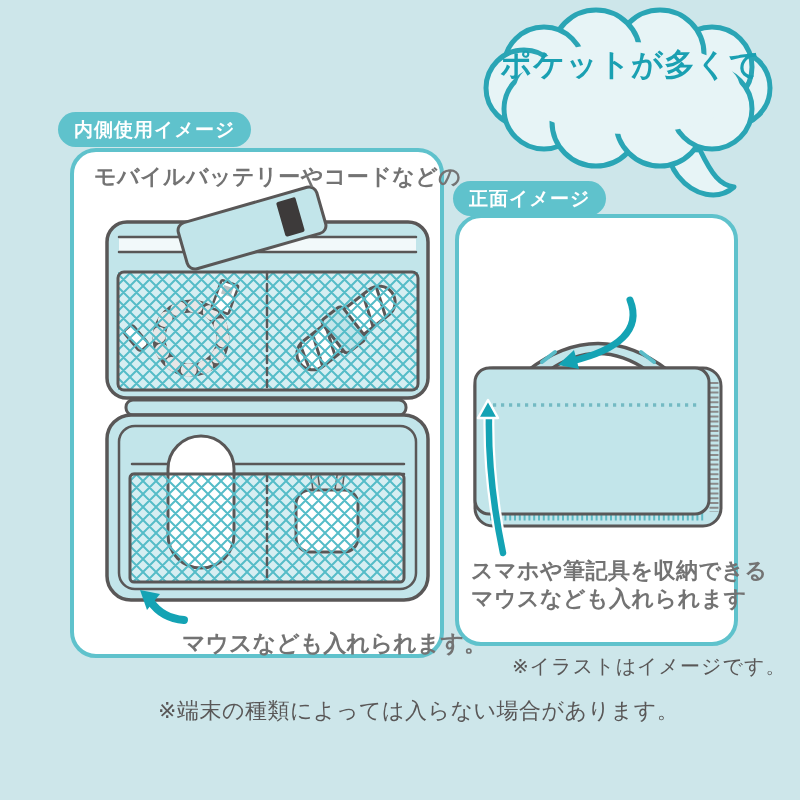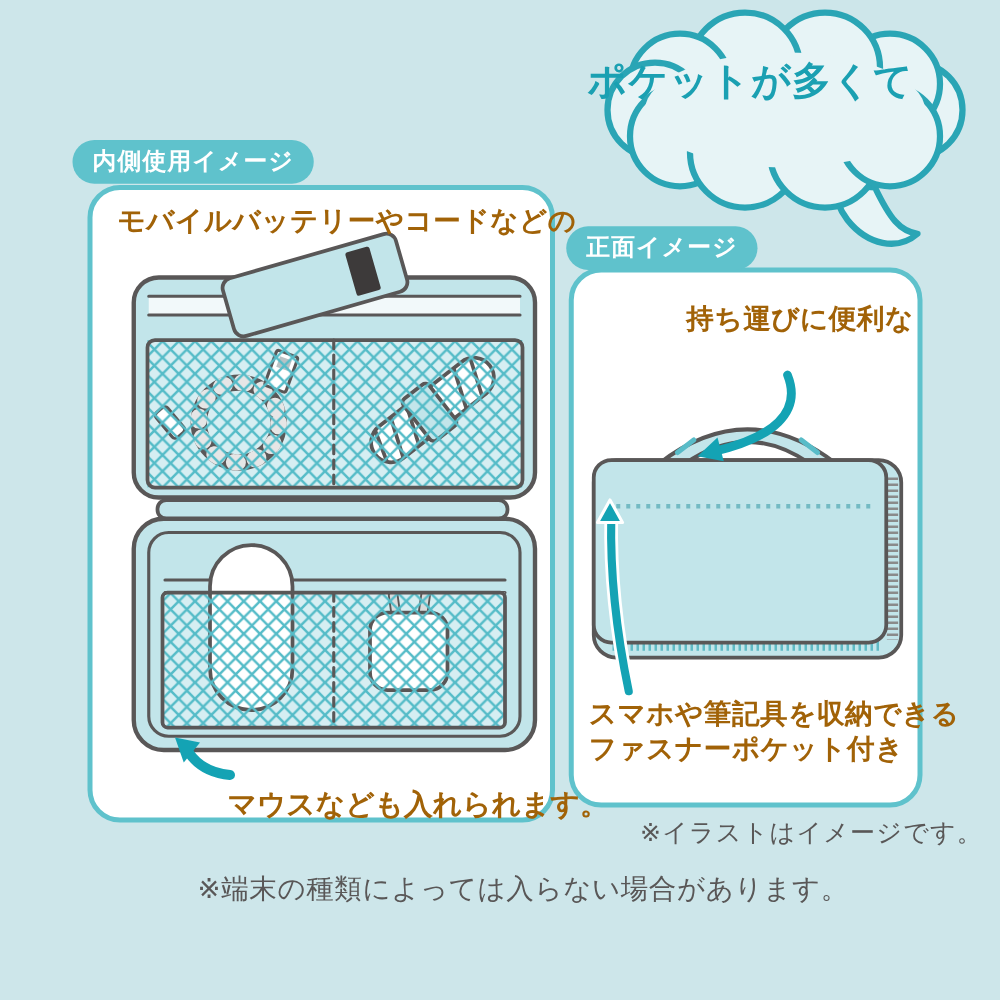--- a/index.html
+++ b/index.html
@@ -9,24 +9,24 @@
   .panel{position:absolute;background:#ffffff;border:4px solid #5fc2cc;border-radius:26px;z-index:1;}
   .panel-left{left:70px;top:148px;width:366px;height:502px;}
   .panel-right{left:455px;top:214px;width:275px;height:424px;}
   .tab{position:absolute;z-index:6;background:#5fc2cc;color:#ffffff;font-weight:700;
     font-size:19px;line-height:35px;height:35px;padding:0 16px;border-radius:18px;
     letter-spacing:1px;text-align:center;}
   .tab-left{left:58px;top:112px;}
   .tab-right{left:453px;top:181px;}
   .illo{position:absolute;left:0;top:0;z-index:5;}
   .txt{position:absolute;z-index:7;white-space:nowrap;}
-  .bubble-line{left:470px;width:322px;text-align:left;color:#1aa0b2;font-weight:700;
+  .bubble-line{left:470px;width:322px;text-align:center;color:#1aa0b2;font-weight:700;
     font-size:31px;letter-spacing:1px;}
   .b1{top:44px;} .b2{top:84px;}
-  .teal{color:#a16207;font-weight:700;}
+  .teal{color:#737373;font-weight:700;}
   .cap{font-size:22px;letter-spacing:0.5px;}
   .cap1a{left:94px;top:162px;} .cap1b{left:94px;top:188px;}
   .noteL1{left:164px;top:601px;font-size:23px;} .noteL2{left:182px;top:628px;font-size:23px;}
   .capR1{left:549px;top:240px;} .capR2{left:549px;top:268px;}
   .noteR1{left:471px;top:556px;} .noteR2{left:471px;top:584px;}
   .gray{color:#595757;}
   .disclaimer{left:512px;top:653px;font-size:20px;font-weight:500;letter-spacing:1px;}
   .footer1{left:158px;top:696px;font-size:22px;font-weight:500;letter-spacing:0.5px;}
   .footer2{left:182px;top:724px;font-size:22px;font-weight:500;letter-spacing:0.5px;}
 </style>
@@ -149,20 +149,19 @@
   </svg>
 
   <div class="tab tab-left">内側使用イメージ</div>
   <div class="tab tab-right">正面イメージ</div>
 
   <div class="txt bubble-line b1">ポケットが多くて</div>
 
   <div class="txt teal cap cap1a">モバイルバッテリーやコードなどの</div>
   <div class="txt teal noteL2">マウスなども入れられます。</div>
 
-  <div class="txt teal cap capR1">持ち運びに便利な</div>
   <div class="txt teal cap noteR1">スマホや筆記具を収納できる</div>
-  <div class="txt teal cap noteR2">ファスナーポケット付き</div>
+  <div class="txt teal cap noteR2">マウスなども入れられます</div>
   <div class="txt gray footer1">※端末の種類によっては入らない場合があります。</div>
 
   <div class="txt gray disclaimer">※イラストはイメージです。</div>
 
 </div>
 
 </body></html>

